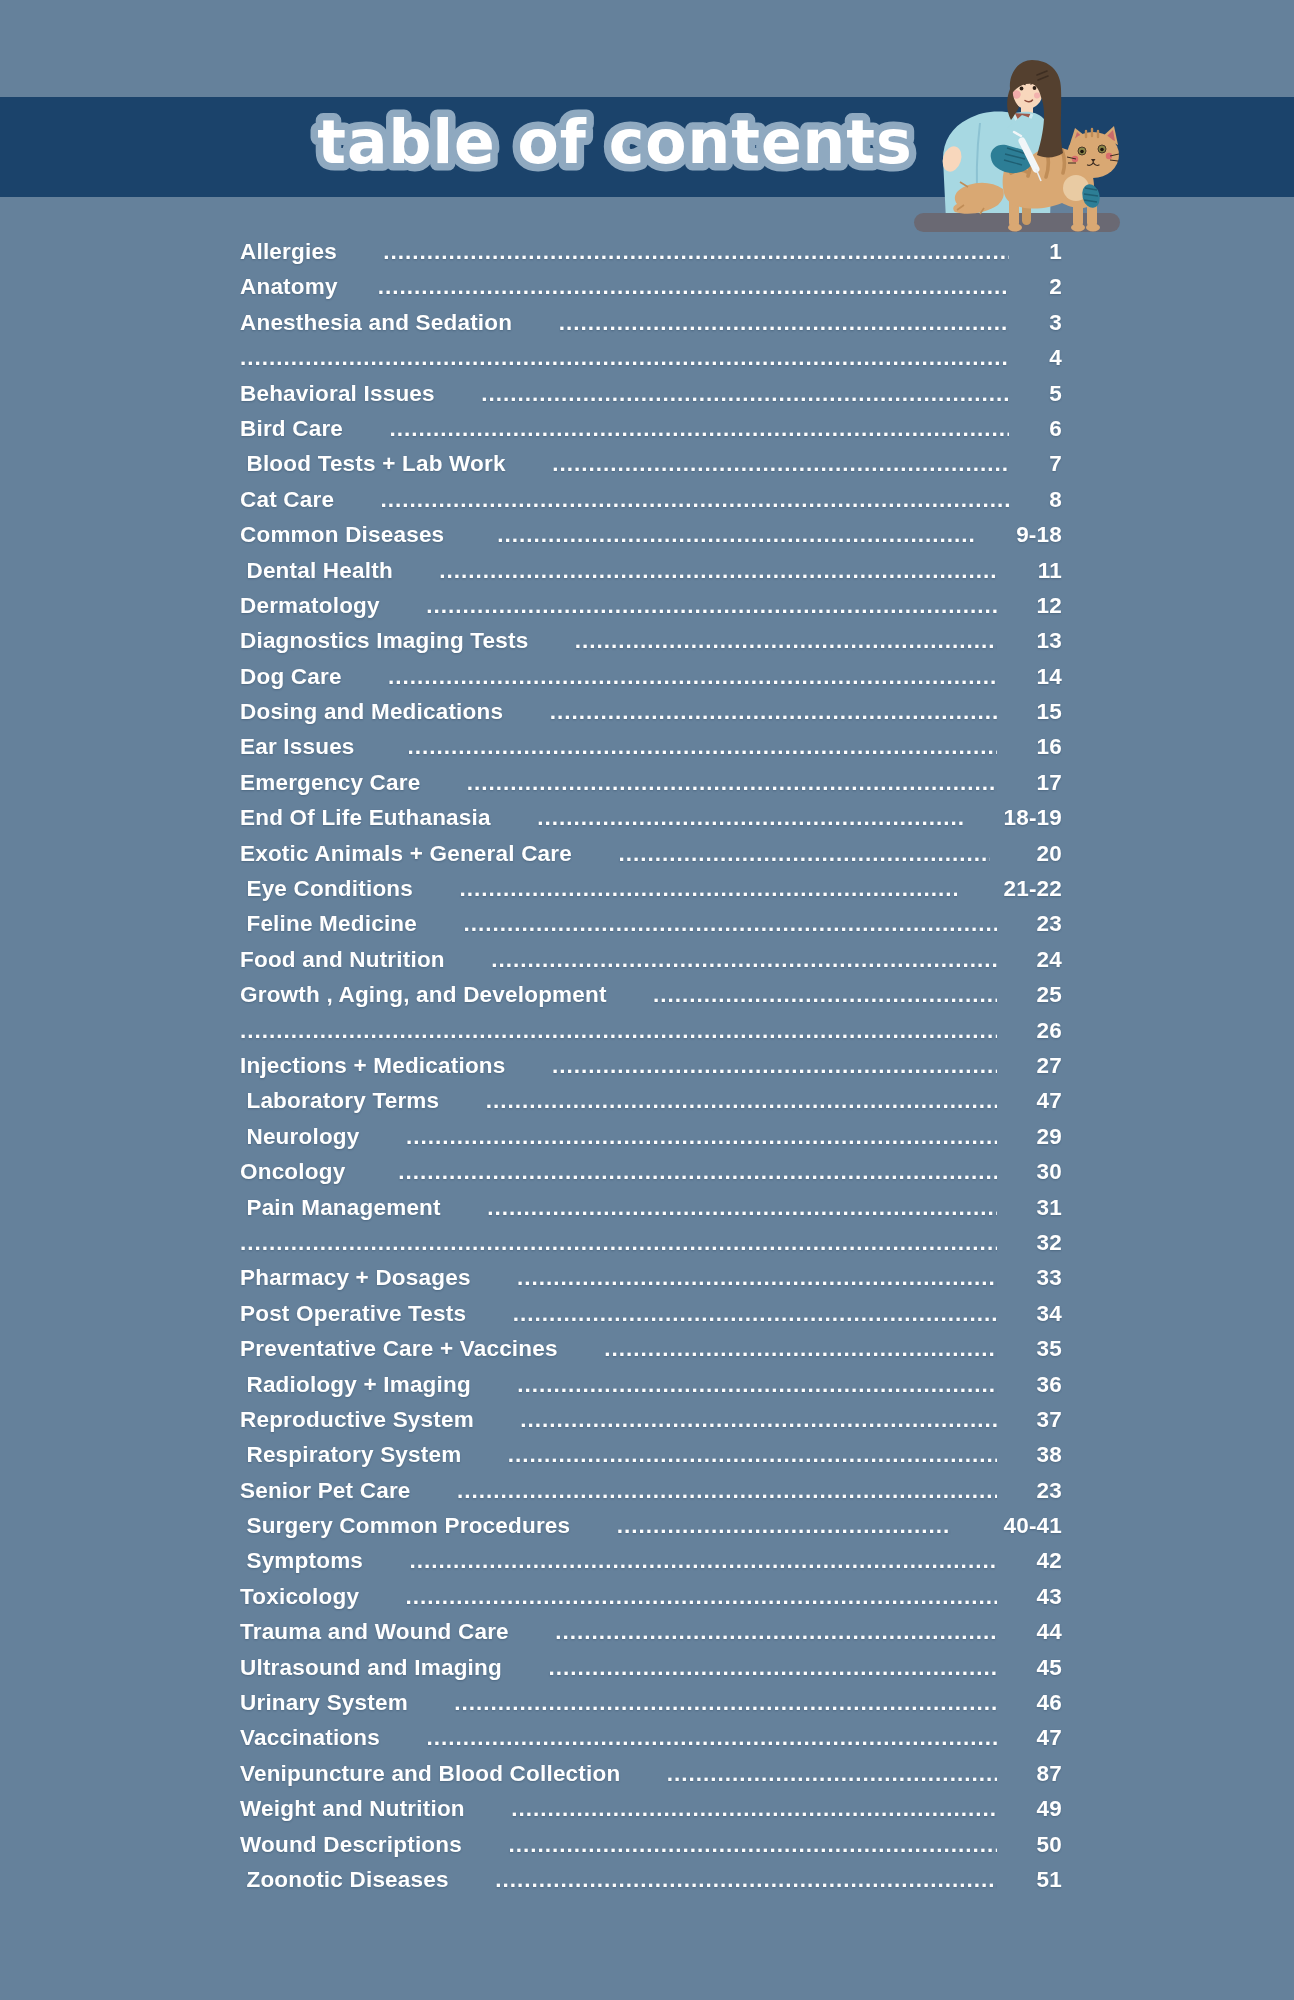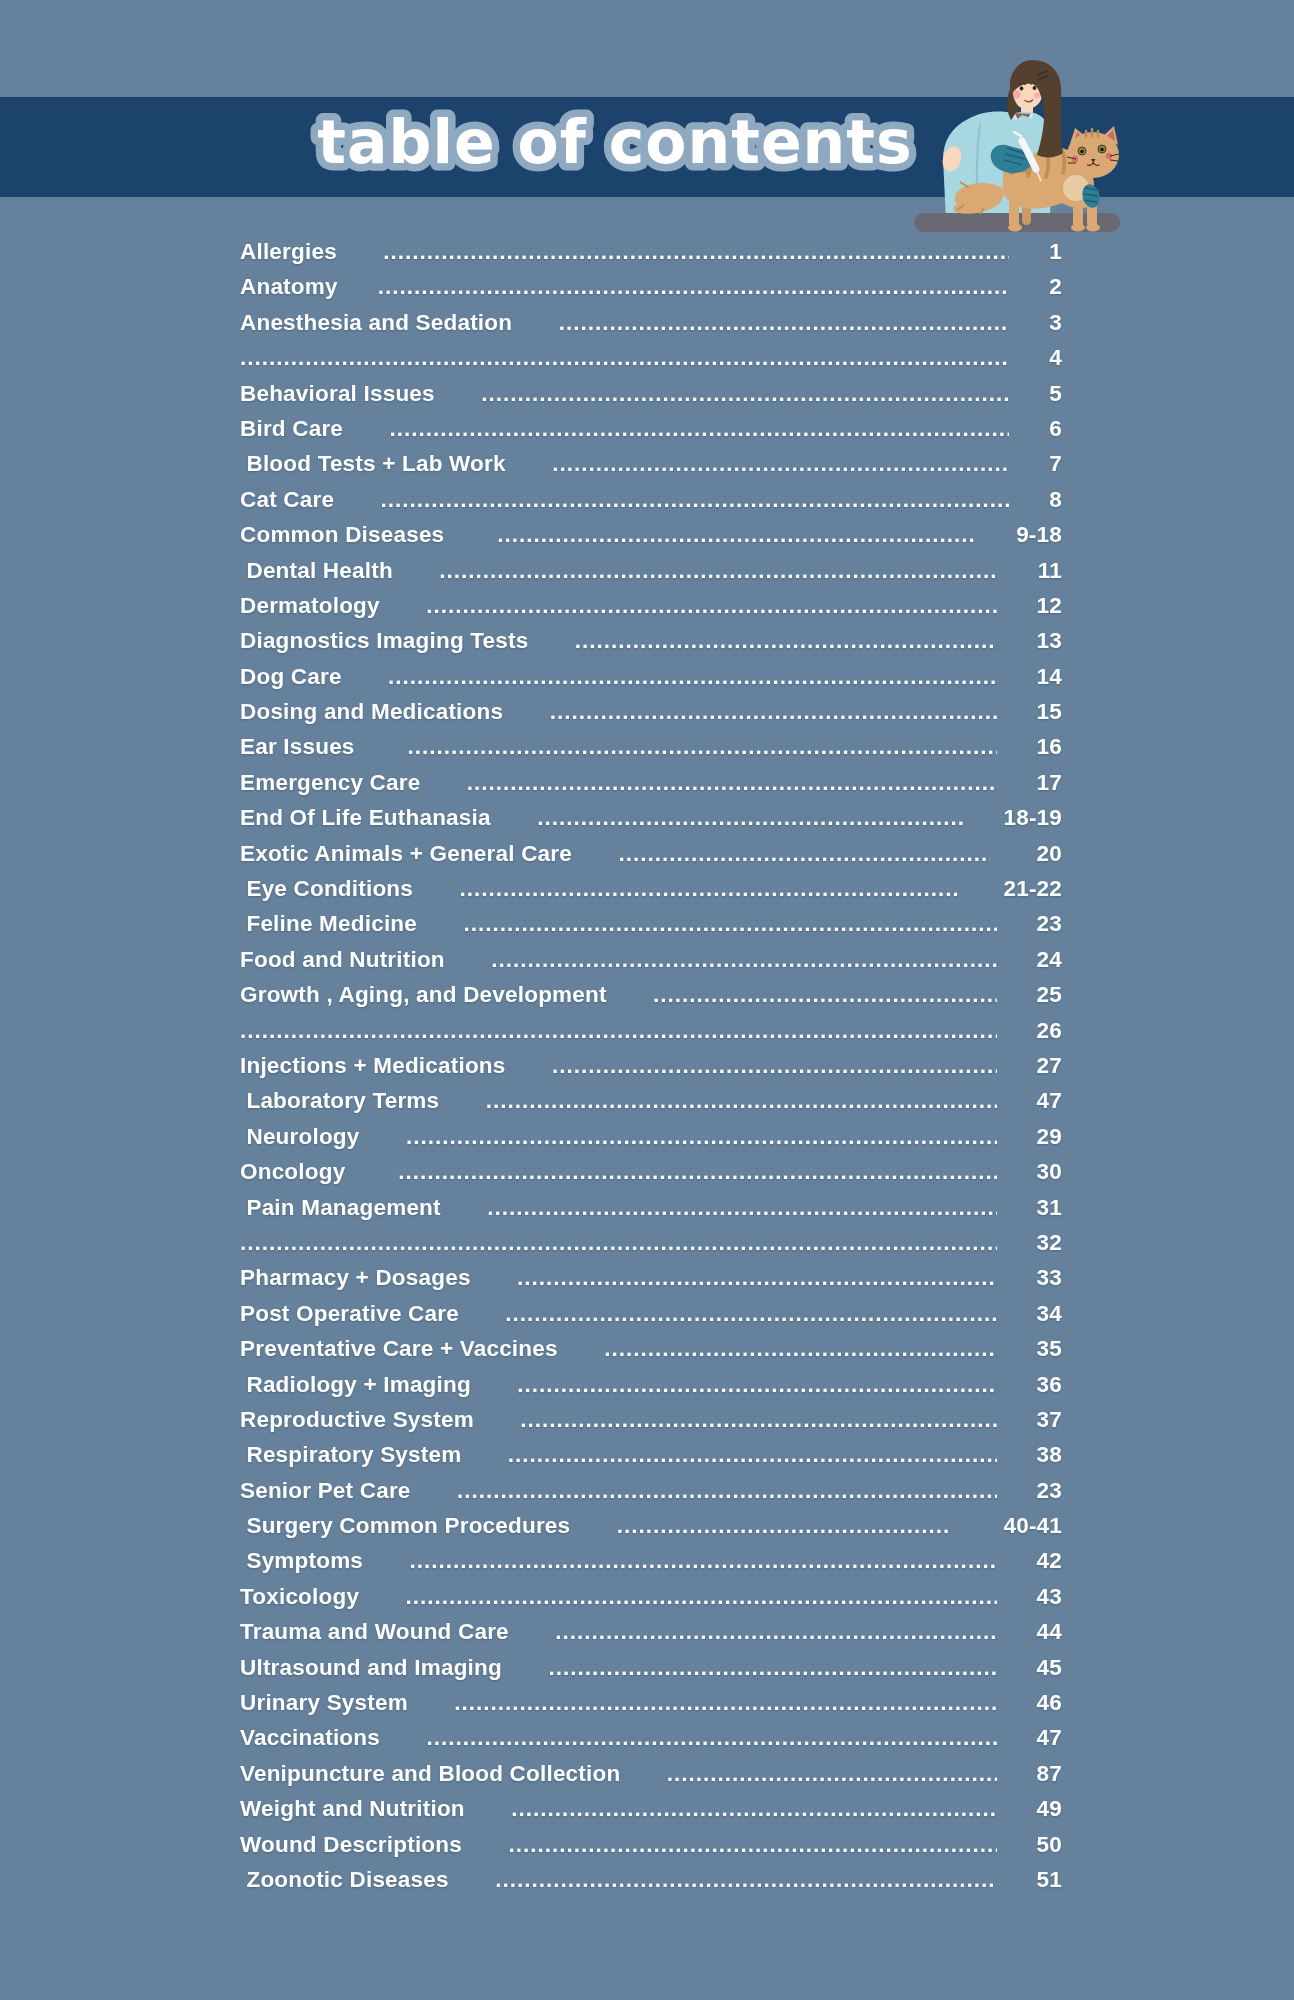--- a/index.html
+++ b/index.html
@@ -277,21 +277,21 @@
       <div class="toc-row">
         <span class="dots" aria-hidden="true">............................................................................................................................................................................................................................</span>
         <span class="toc-page">32</span>
       </div>
       <div class="toc-row">
         <span class="toc-label">Pharmacy + Dosages </span>
         <span class="dots" aria-hidden="true">............................................................................................................................................................................................................................</span>
         <span class="toc-page">33</span>
       </div>
       <div class="toc-row">
-        <span class="toc-label">Post Operative Care </span>
+        <span class="toc-label">Post Operative Tests </span>
         <span class="dots" aria-hidden="true">............................................................................................................................................................................................................................</span>
         <span class="toc-page">34</span>
       </div>
       <div class="toc-row">
         <span class="toc-label">Preventative Care + Vaccines </span>
         <span class="dots" aria-hidden="true">............................................................................................................................................................................................................................</span>
         <span class="toc-page">35</span>
       </div>
       <div class="toc-row">
         <span class="toc-label"> Radiology + Imaging </span>

